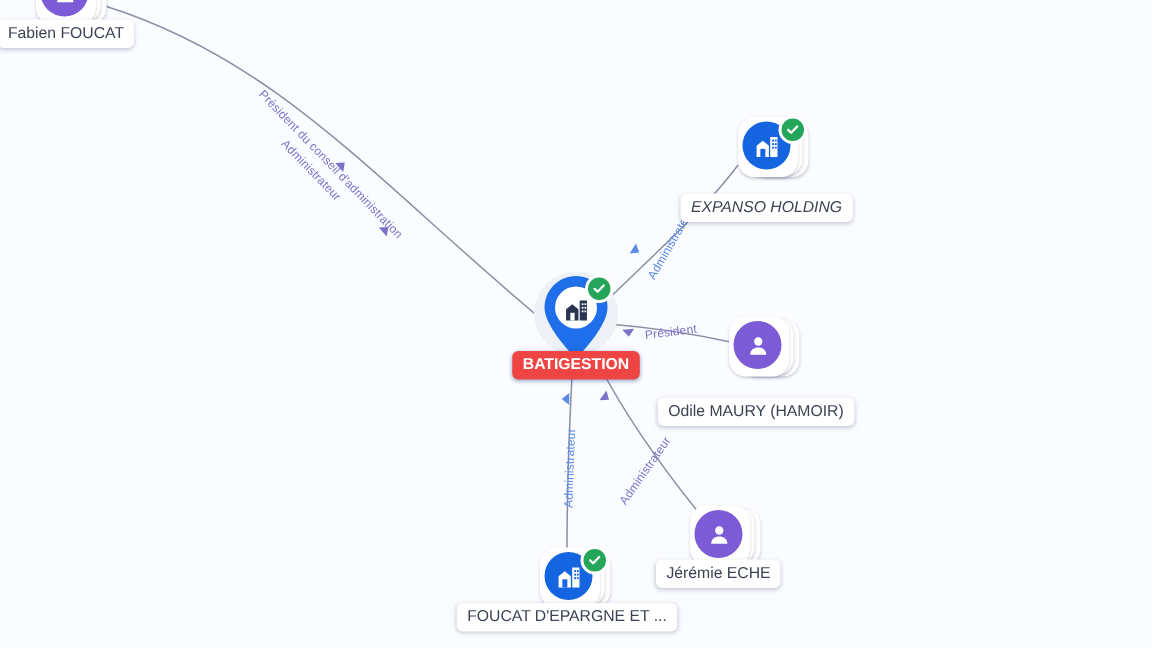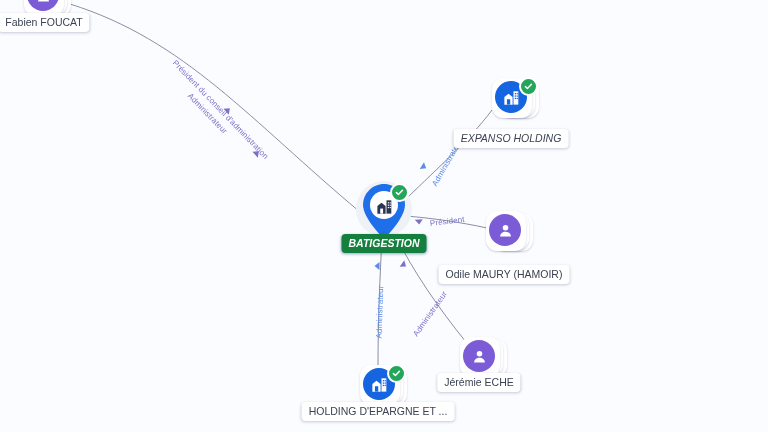--- a/index.html
+++ b/index.html
@@ -42,22 +42,22 @@
   .pin .pinicon{position:absolute;left:13px;top:12px;width:22px;height:22px;
       display:flex;align-items:center;justify-content:center;}
   .pin .badge{left:30px;top:0px;}
 
   
   .label{position:absolute;transform:translate(-50%,0);
          background:#ffffff;color:#3b4252;
          font-size:10.5px;line-height:13px;white-space:nowrap;
          padding:3px 7px;border-radius:4px;
          box-shadow:0 1px 3px rgba(40,50,90,.25);}
-  .label.selected{background:#15803d;color:#ffffff;font-weight:bold;
-         box-shadow:0 1px 3px rgba(20,60,140,.45);font-style:italic;}
+  .label.selected{background:#ef4444;color:#ffffff;font-weight:bold;
+         box-shadow:0 1px 3px rgba(20,60,140,.45);}
 
   
   .elabel{position:absolute;font-size:8px;white-space:nowrap;
           transform-origin:0 50%;letter-spacing:.1px;}
   .elabel.purple{color:#7b72c8;}
   .elabel.blue{color:#5b8ae8;}
 </style>
 </head>
 <body style="background: rgb(251, 252, 255);">
 
@@ -201,19 +201,19 @@
               <circle cx="12" cy="8" r="3.9" fill="#fff"></circle>
               <path d="M4.4 20.5 C4.4 15.9 8 13.6 12 13.6 C16 13.6 19.6 15.9 19.6 20.5 Z" fill="#fff"></path>
             </svg>
           </div>
         </div>
       </div>
     </div>
   <div id="labels">
       <div class="label selected" style="left: 384px; top: 234px;">BATIGESTION</div>
       <div class="label" style="left: 511px; top: 129px; font-style: italic;">EXPANSO HOLDING</div>
-      <div class="label" style="left: 378px; top: 402px;">HOLDING D'EPARGNE ET ...</div>
+      <div class="label" style="left: 378px; top: 402px;">FOUCAT D'EPARGNE ET ...</div>
       <div class="label" style="left: 504px; top: 265px;">Odile MAURY (HAMOIR)</div>
       <div class="label" style="left: 479px; top: 373px; text-align: right;">Jérémie ECHE</div>
       <div class="label" style="left: 44px; top: 13px;">Fabien FOUCAT</div>
     </div>
 
 </div>
 
 </body></html>

